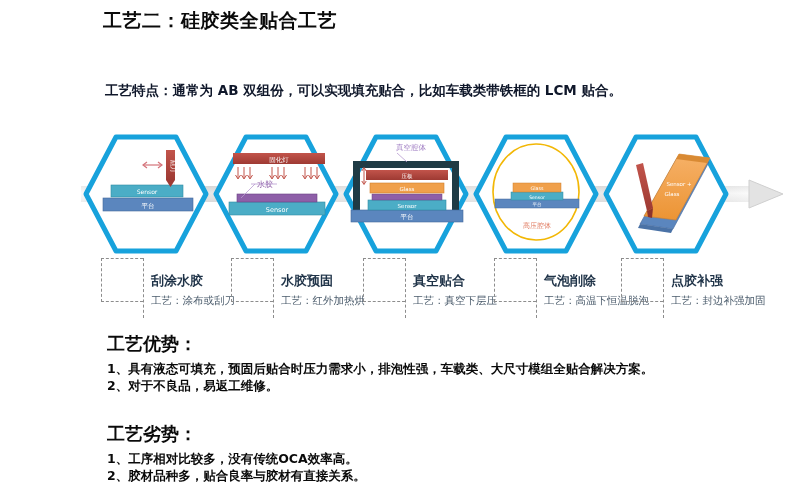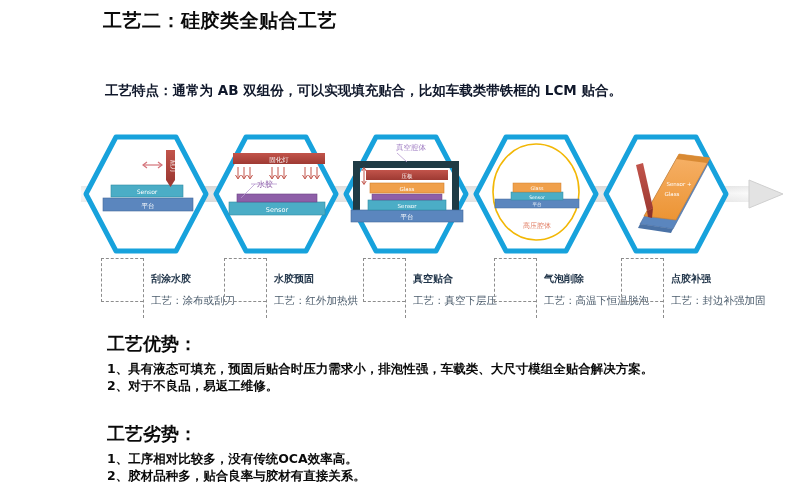--- a/index.html
+++ b/index.html
@@ -35,21 +35,21 @@
     position:absolute;left:0;top:0;width:42px;height:44px;
     border:1px dashed #8d8d8d;border-right:none;
     box-sizing:border-box;
   }
   .callout .dash-v{
     position:absolute;left:42px;top:0;width:0;height:60px;
     border-left:1px dashed #8d8d8d;
   }
   .callout .c-title{
     position:absolute;left:50px;top:14px;
-    font-size:10px;font-weight:bold;color:#1f3348;white-space:nowrap;
+    font-size:13px;font-weight:bold;color:#1f3348;white-space:nowrap;
   }
   .callout .c-sub{
     position:absolute;left:50px;top:36px;
     font-size:10.5px;color:#4a5b6b;white-space:nowrap;text-align:right;
   }
 
   
   .block{position:absolute;left:66px;}
   .block .hd{font-size:18px;font-weight:bold;color:#0a0a0a;margin-bottom:4px;}
   .block .ln{font-size:12.5px;font-weight:bold;color:#0a0a0a;line-height:17px;white-space:nowrap;}
@@ -231,21 +231,21 @@
     </svg>
   </div>
 
   <div class="callouts">
     <div class="callout" style="left:0px;">
       <div class="dash-box"></div>
       <div class="dash-v"></div>
       <div class="c-title">刮涂水胶</div>
       <div class="c-sub">工艺：涂布或刮刀</div>
     </div>
-    <div class="callout" style="left:123px;">
+    <div class="callout" style="left:130px;">
       <div class="dash-box"></div>
       <div class="dash-v"></div>
       <div class="c-title">水胶预固</div>
       <div class="c-sub">工艺：红外加热烘</div>
     </div>
     <div class="callout" style="left:262px;">
       <div class="dash-box"></div>
       <div class="dash-v"></div>
       <div class="c-title">真空贴合</div>
       <div class="c-sub">工艺：真空下层压</div>

